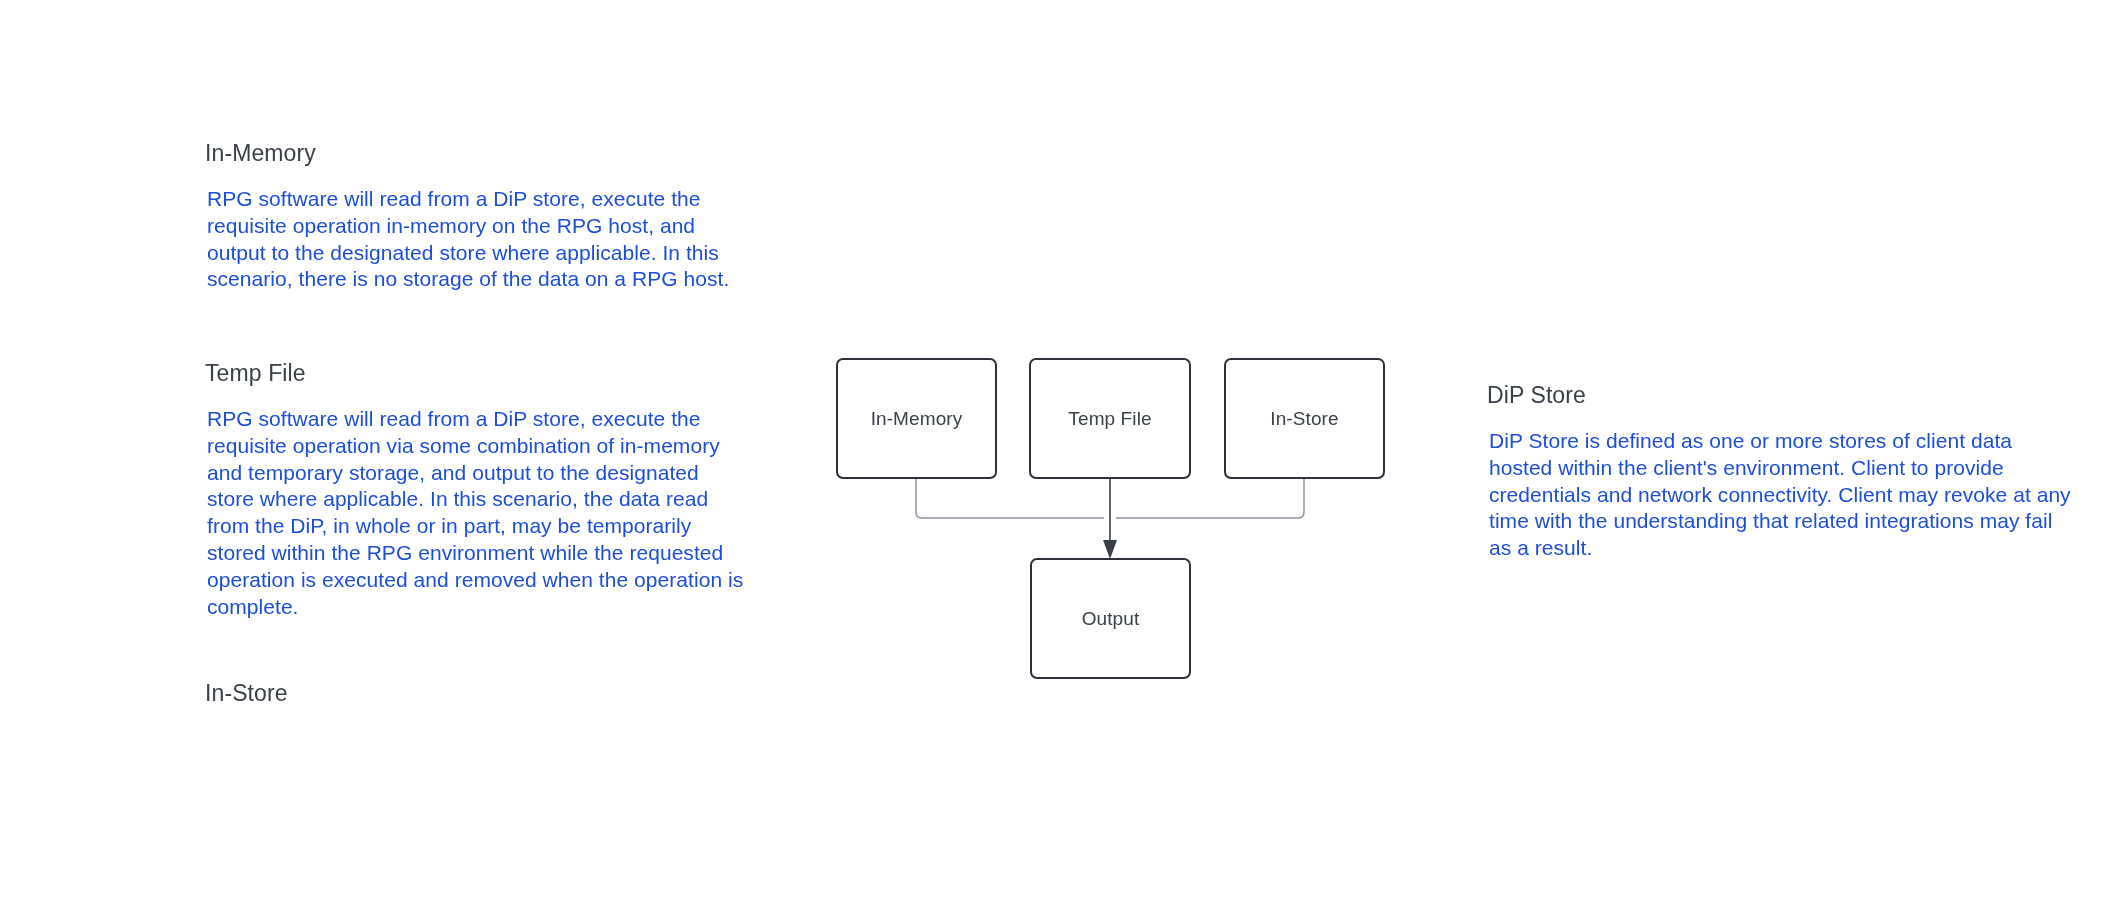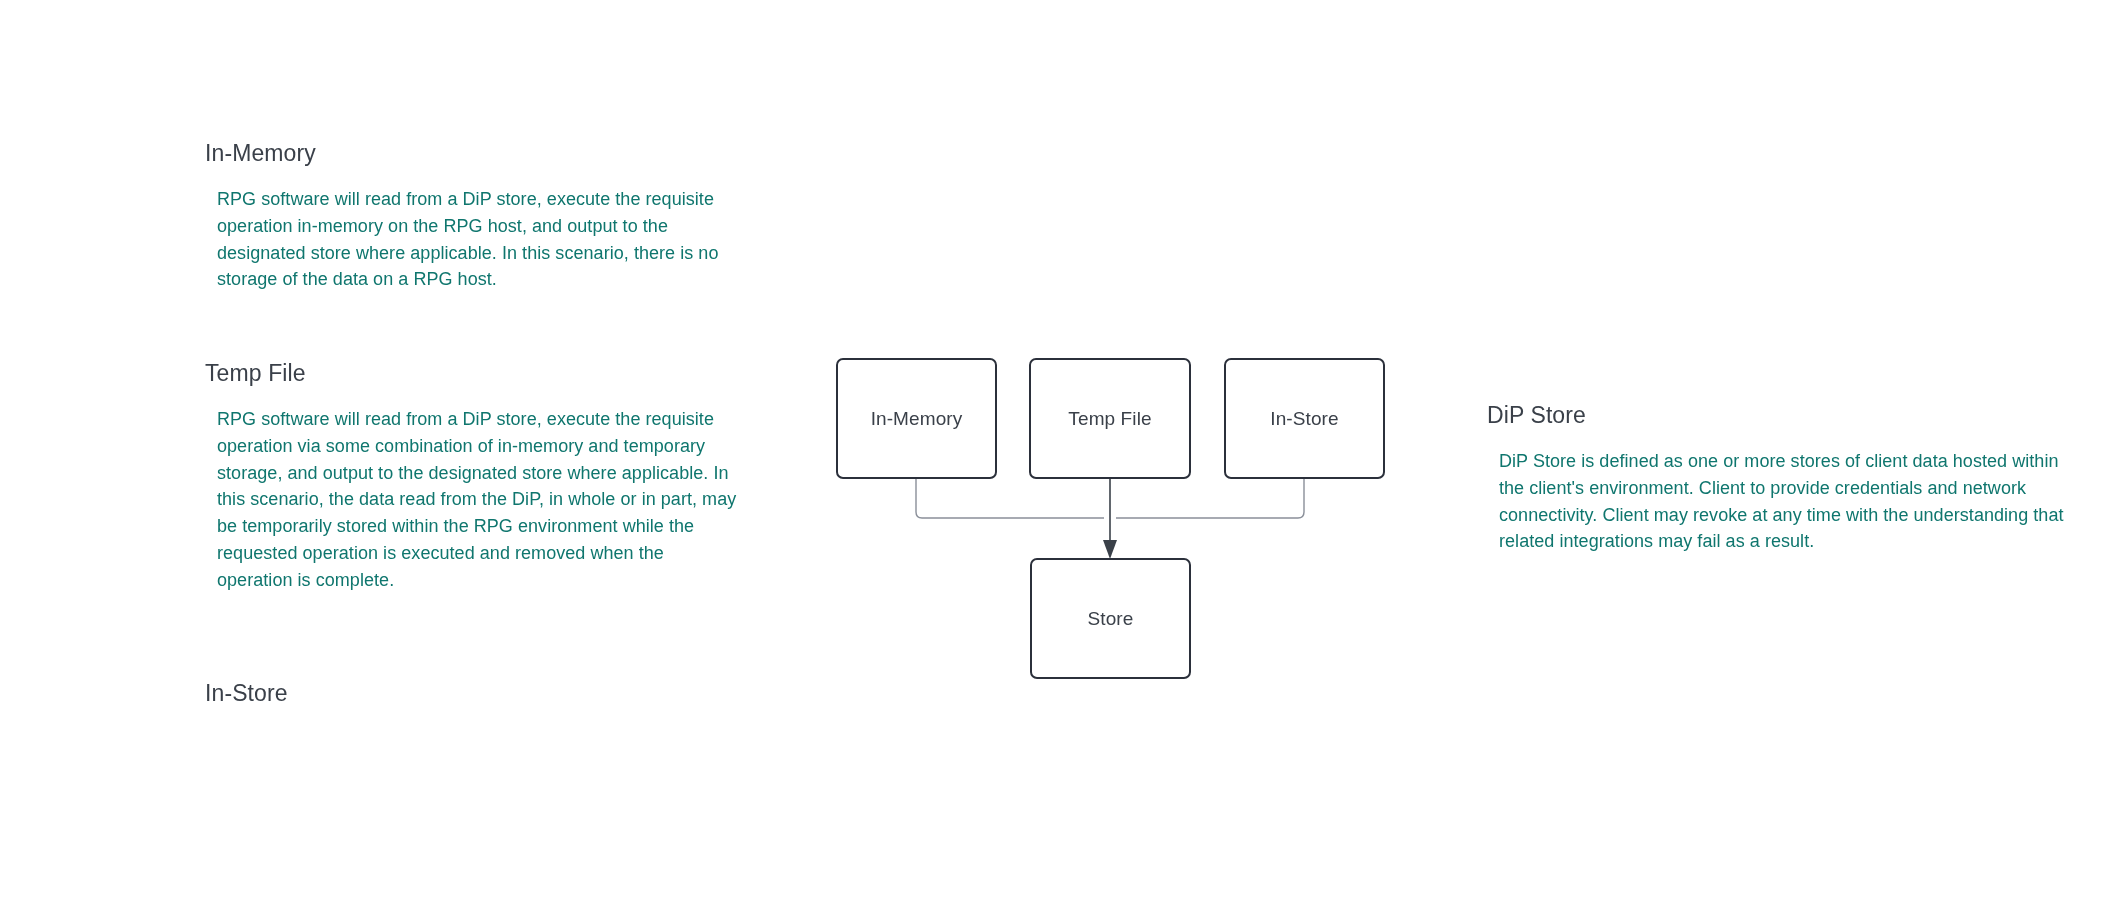--- a/index.html
+++ b/index.html
@@ -30,32 +30,32 @@
   }
   .section-heading {
     font-size: 23px;
     font-weight: 400;
     line-height: 30px;
     color: #3a4049;
     margin: 0 0 18px 0;
     letter-spacing: 0.1px;
   }
   .section-body {
-    font-size: 18px;
+    font-size: 21px;
     font-weight: 400;
     line-height: 26.8px;
-    color: #0f766e;
-    margin: 12px;
+    color: #1d4ed8;
+    margin: 2px;
     letter-spacing: 0.05px;
   }
 
   #sec-in-memory { left: 205px; top: 138px; width: 545px; }
   #sec-temp-file { left: 205px; top: 358px; width: 545px; }
   #sec-in-store  { left: 205px; top: 678px; width: 545px; }
-  #sec-dip-store { left: 1487px; top: 400px; width: 590px; }
+  #sec-dip-store { left: 1487px; top: 380px; width: 590px; }
 
   
   .diagram {
     position: absolute;
     left: 800px;
     top: 330px;
     width: 640px;
     height: 360px;
   }
   .diagram svg {
@@ -131,18 +131,18 @@
 
     <div class="node-box" id="node-temp-file">
       <span class="node-label">Temp File</span>
     </div>
 
     <div class="node-box" id="node-in-store">
       <span class="node-label">In-Store</span>
     </div>
 
     <div class="node-box" id="node-output">
-      <span class="node-label">Store</span>
+      <span class="node-label">Output</span>
     </div>
 
   </div>
 
 </div>
 
 </body></html>

